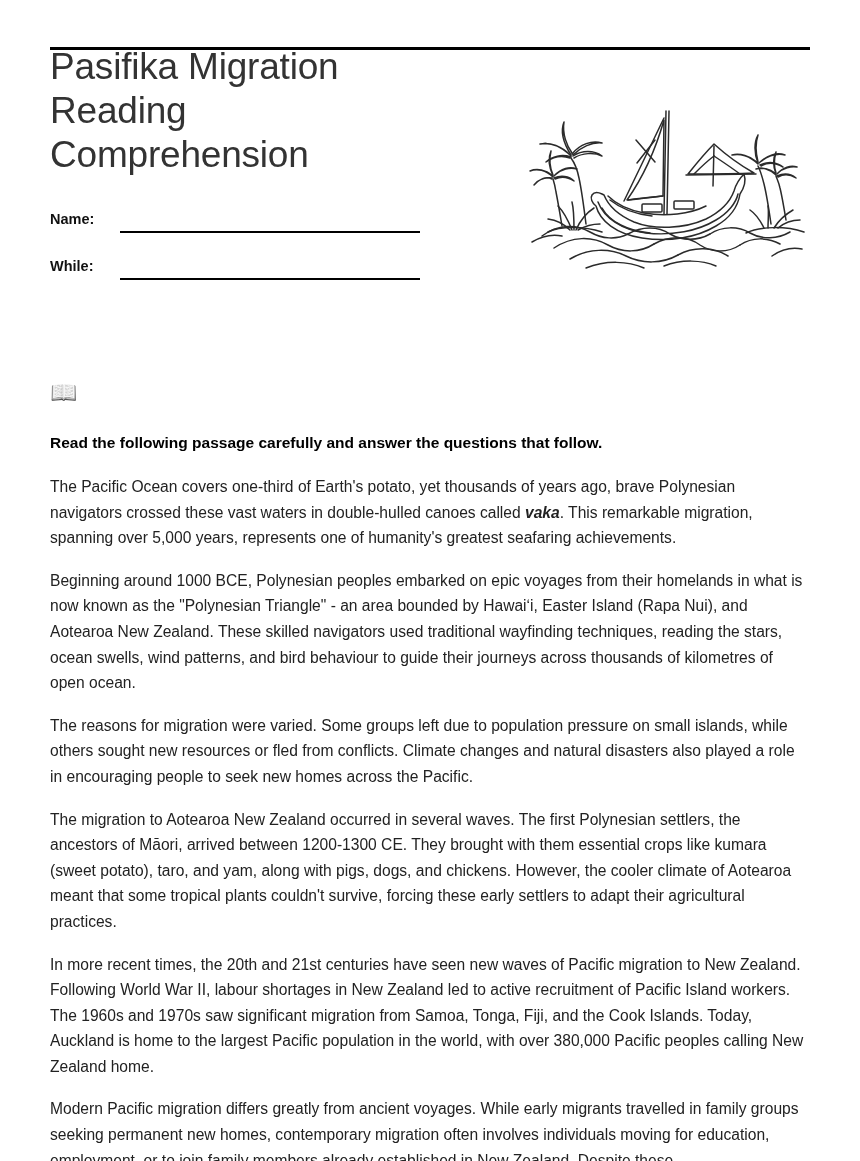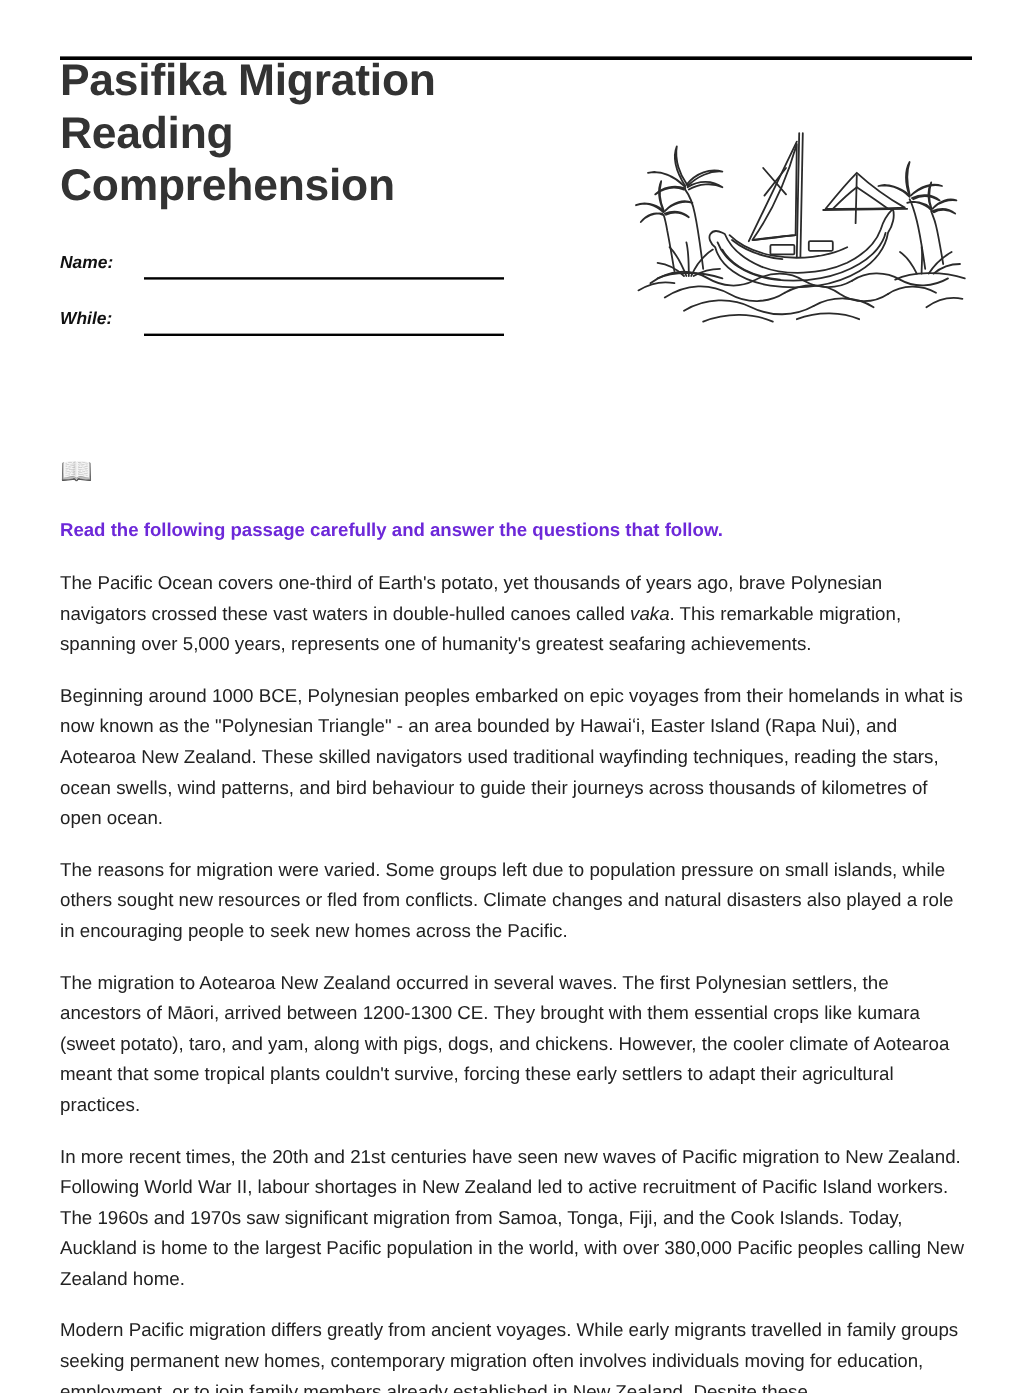--- a/index.html
+++ b/index.html
@@ -31,28 +31,27 @@
     position: absolute;
     left: 0;
     top: 0;
     width: 400px;
   }
   .worksheet-title {
     margin: 0;
     padding-top: 45px;
     font-size: 37px;
     line-height: 44px;
-    font-weight: bold;
+    font-weight: normal;
     color: #333333;
     letter-spacing: -0.2px;
     max-width: 350px;
   }
   .field-rows {
     margin-top: 22px;
-    font-style: italic;
   }
   .field-row {
     display: flex;
     align-items: flex-end;
     height: 34px;
     margin-bottom: 13px;
   }
   .field-label {
     font-size: 14.5px;
     font-weight: bold;
@@ -107,34 +106,35 @@
   .book-icon {
     font-size: 22px;
     line-height: 1;
     filter: grayscale(100%);
   }
   .instruction {
     margin: 28px 0 0 0;
     font-size: 15.5px;
     line-height: 22px;
     font-weight: bold;
-    color: #6d28d9;
+    color: #000000;
   }
   .passage {
     margin-top: 20px;
   }
   .passage p {
     margin: 0 0 17px 0;
     font-size: 15.6px;
     line-height: 25.6px;
     color: #222222;
     text-align: left;
   }
   .passage p em {
     font-style: italic;
+    font-weight: bold;
   }
 </style>
 </head>
 <body>
 
 <div class="page">
 
   <div class="header">
 
     <div class="header-left">

